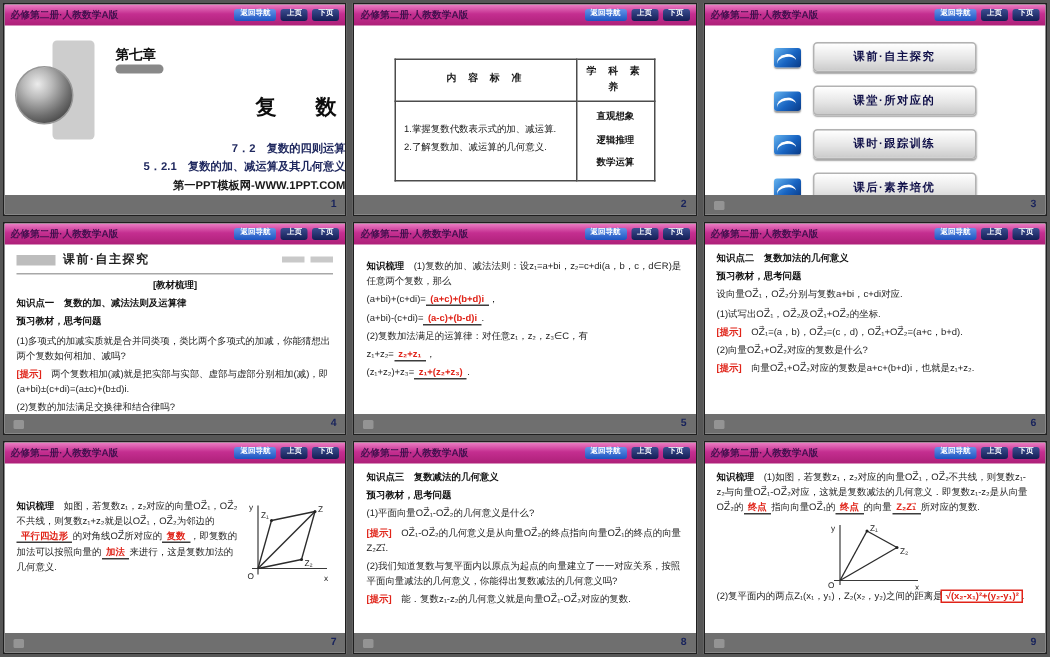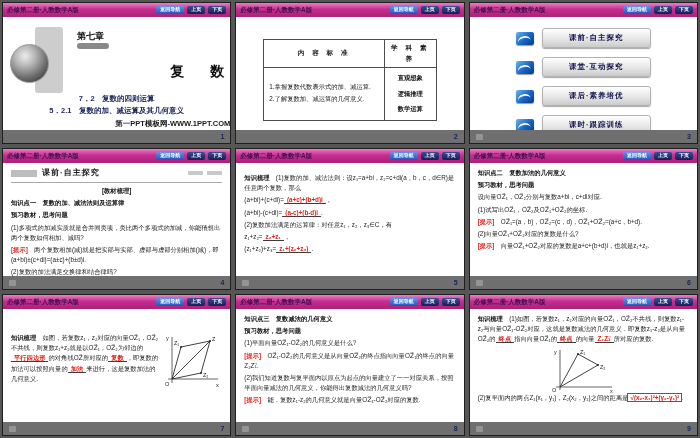--- a/index.html
+++ b/index.html
@@ -24,21 +24,21 @@
   .red{color:#e02318;font-weight:bold}
   .blank{color:#e02318;font-weight:bold;border-bottom:1px solid #3c3c3c;padding:0 3px;white-space:nowrap}
   .boxed{color:#e02318;font-weight:bold;outline:1px solid #e02318;padding:0 2px;white-space:nowrap}
   
   .s1-band{position:absolute;left:32px;top:10px;width:28px;height:66px;background:#cdcdcd;border-radius:3px}
   .s1-photo{position:absolute;left:7px;top:27px;width:37px;height:37px;border-radius:50%;
     background:radial-gradient(circle at 38% 30%,#ececec,#b9b9b9 28%,#6d6d6d 62%,#2c2c2c 96%);border:1px solid #979797}
   .s1-chapter{position:absolute;left:74px;top:12px;font-size:9px;font-weight:bold;color:#101010}
   .s1-pill{position:absolute;left:74px;top:26px;width:32px;height:6px;background:#898989;border-radius:3px}
   .s1-title{position:absolute;left:0;right:0;top:43px;text-align:right;font-size:14px;font-weight:bold;color:#0d0d0d;letter-spacing:6px}
-  .s1-sub{position:absolute;left:0;right:0;text-align:center;font-weight:bold;color:#20295f;font-size:7.5px}
+  .s1-sub{position:absolute;left:0;right:0;text-align:right;font-weight:bold;color:#20295f;font-size:7.5px}
   .s1-site{position:absolute;left:0;right:0;top:101px;text-align:right;font-weight:bold;font-size:7.5px;color:#1a1a1a}
   
   .tbl{border-collapse:collapse;margin:17px auto 0;width:82%}
   .tbl th,.tbl td{border:1px solid #4c4c4c;font-size:6.3px;padding:3px 5px;color:#161616}
   .tbl th{letter-spacing:3px;font-size:6.6px}
   .tbl td.comp{width:30%;text-align:center;font-weight:bold;line-height:2.1}
   
   .menu-row{display:flex;align-items:center;gap:8px;width:64%;margin:0 auto 9px}
   .menu-row:first-child{margin-top:6px}
   .menu-icon{width:18px;height:13px;border-radius:2px;flex:none;position:relative;overflow:hidden;
@@ -136,29 +136,29 @@
       <span class="nav pg">下页</span>
     </span>
   </div>
   <div class="body">
     <div class="menu-row">
       <span class="menu-icon"></span>
       <span class="menu-btn">课前·自主探究</span>
     </div>
     <div class="menu-row">
       <span class="menu-icon"></span>
-      <span class="menu-btn">课堂·互动探究</span>
+      <span class="menu-btn">课堂·所对应的</span>
+    </div>
+    <div class="menu-row">
+      <span class="menu-icon"></span>
+      <span class="menu-btn">课时·跟踪训练</span>
     </div>
     <div class="menu-row">
       <span class="menu-icon"></span>
       <span class="menu-btn">课后·素养培优</span>
-    </div>
-    <div class="menu-row">
-      <span class="menu-icon"></span>
-      <span class="menu-btn">课时·跟踪训练</span>
     </div>
   </div>
   <div class="foot">
     <span class="mark"></span>
     <span class="pageno">3</span>
   </div>
 </div>
 
 <div class="slide">
   <div class="hdr">

